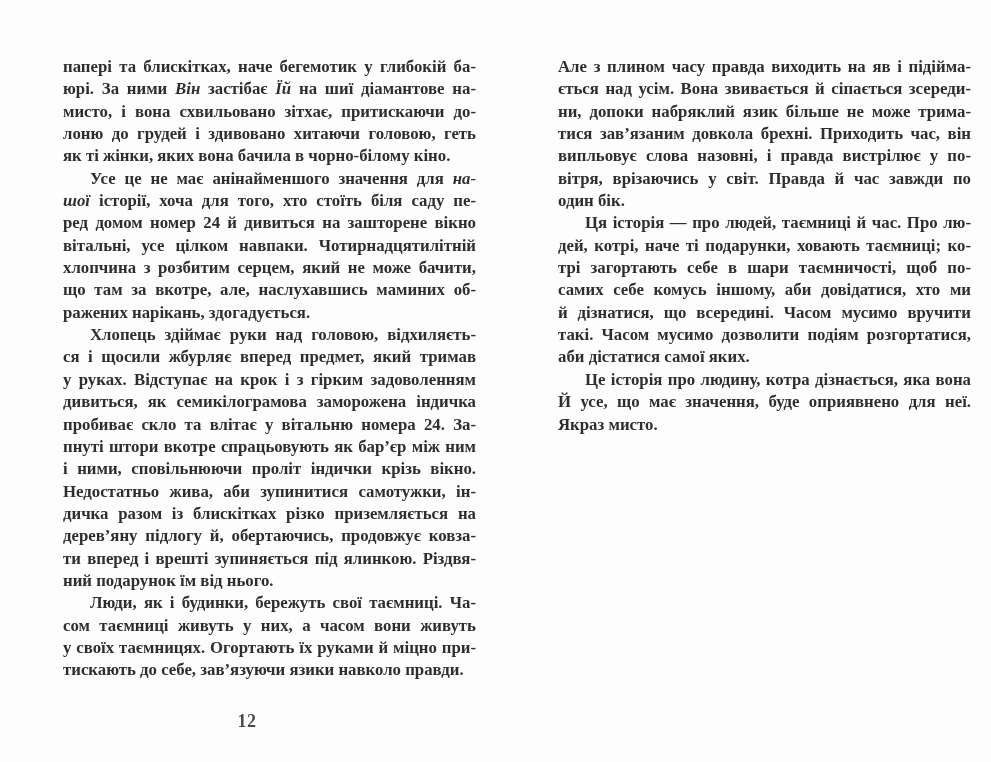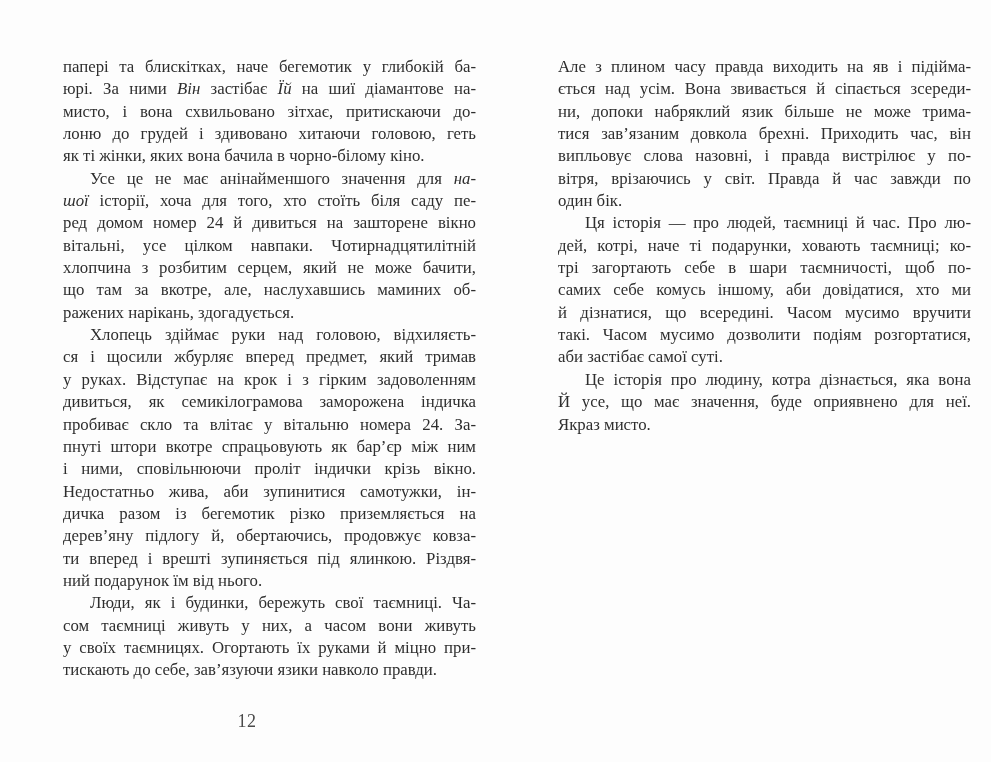--- a/index.html
+++ b/index.html
@@ -11,20 +11,21 @@
     height: 762px;
     background: #fdfdfd;
     font-family: "Liberation Serif", "DejaVu Serif", serif;
     color: #2e2e2e;
     overflow: hidden;
   }
   .spread {
     position: relative;
     width: 991px;
     height: 762px;
+    font-weight: bold;
   }
   .page {
     position: absolute;
     top: 0;
     height: 762px;
   }
   .page.left  { left: 0;   width: 496px; }
   .page.right { left: 496px; width: 495px; }
   .text-block {
     position: absolute;
@@ -86,21 +87,21 @@
         </div>
       <div class="paragraph">
           <div class="line indent"><span>Хлопець здіймає руки над головою, відхиляєть-</span></div>
           <div class="line"><span>ся і щосили жбурляє вперед предмет, який тримав</span></div>
           <div class="line"><span>у руках. Відступає на крок і з гірким задоволенням</span></div>
           <div class="line"><span>дивиться, як семикілограмова заморожена індичка</span></div>
           <div class="line"><span>пробиває скло та влітає у вітальню номера 24. За-</span></div>
           <div class="line"><span>пнуті штори вкотре спрацьовують як бар’єр між ним</span></div>
           <div class="line"><span>і ними, сповільнюючи проліт індички крізь вікно.</span></div>
           <div class="line"><span>Недостатньо жива, аби зупинитися самотужки, ін-</span></div>
-          <div class="line"><span>дичка разом із бегемотик різко приземляється на</span></div>
+          <div class="line"><span>дичка разом із блискітках різко приземляється на</span></div>
           <div class="line"><span>дерев’яну підлогу й, обертаючись, продовжує ковза-</span></div>
           <div class="line"><span>ти вперед і врешті зупиняється під ялинкою. Різдвя-</span></div>
           <div class="line last"><span>ний подарунок їм від нього.</span></div>
         </div>
       <div class="paragraph">
           <div class="line indent"><span>Люди, як і будинки, бережуть свої таємниці. Ча-</span></div>
           <div class="line"><span>сом таємниці живуть у них, а часом вони живуть</span></div>
           <div class="line"><span>у своїх таємницях. Огортають їх руками й міцно при-</span></div>
           <div class="line last"><span>тискають до себе, зав’язуючи язики навколо правди.</span></div>
         </div>
@@ -119,21 +120,21 @@
           <div class="line"><span>вітря, врізаючись у світ. Правда й час завжди по</span></div>
           <div class="line last"><span>один бік.</span></div>
         </div>
       <div class="paragraph">
           <div class="line indent"><span>Ця історія — про людей, таємниці й час. Про лю-</span></div>
           <div class="line"><span>дей, котрі, наче ті подарунки, ховають таємниці; ко-</span></div>
           <div class="line"><span>трі загортають себе в шари таємничості, щоб по-</span></div>
           <div class="line"><span>самих себе комусь іншому, аби довідатися, хто ми</span></div>
           <div class="line"><span>й дізнатися, що всередині. Часом мусимо вручити</span></div>
           <div class="line"><span>такі. Часом мусимо дозволити подіям розгортатися,</span></div>
-          <div class="line last"><span>аби застібає самої суті.</span></div>
+          <div class="line last"><span>аби дістатися самої яких.</span></div>
         </div>
       <div class="paragraph">
           <div class="line indent"><span>Це історія про людину, котра дізнається, яка вона</span></div>
           <div class="line"><span>Й усе, що має значення, буде оприявнено для неї.</span></div>
           <div class="line last"><span>Якраз мисто.</span></div>
         </div>
     </div>
   </section>
 
 </main>

